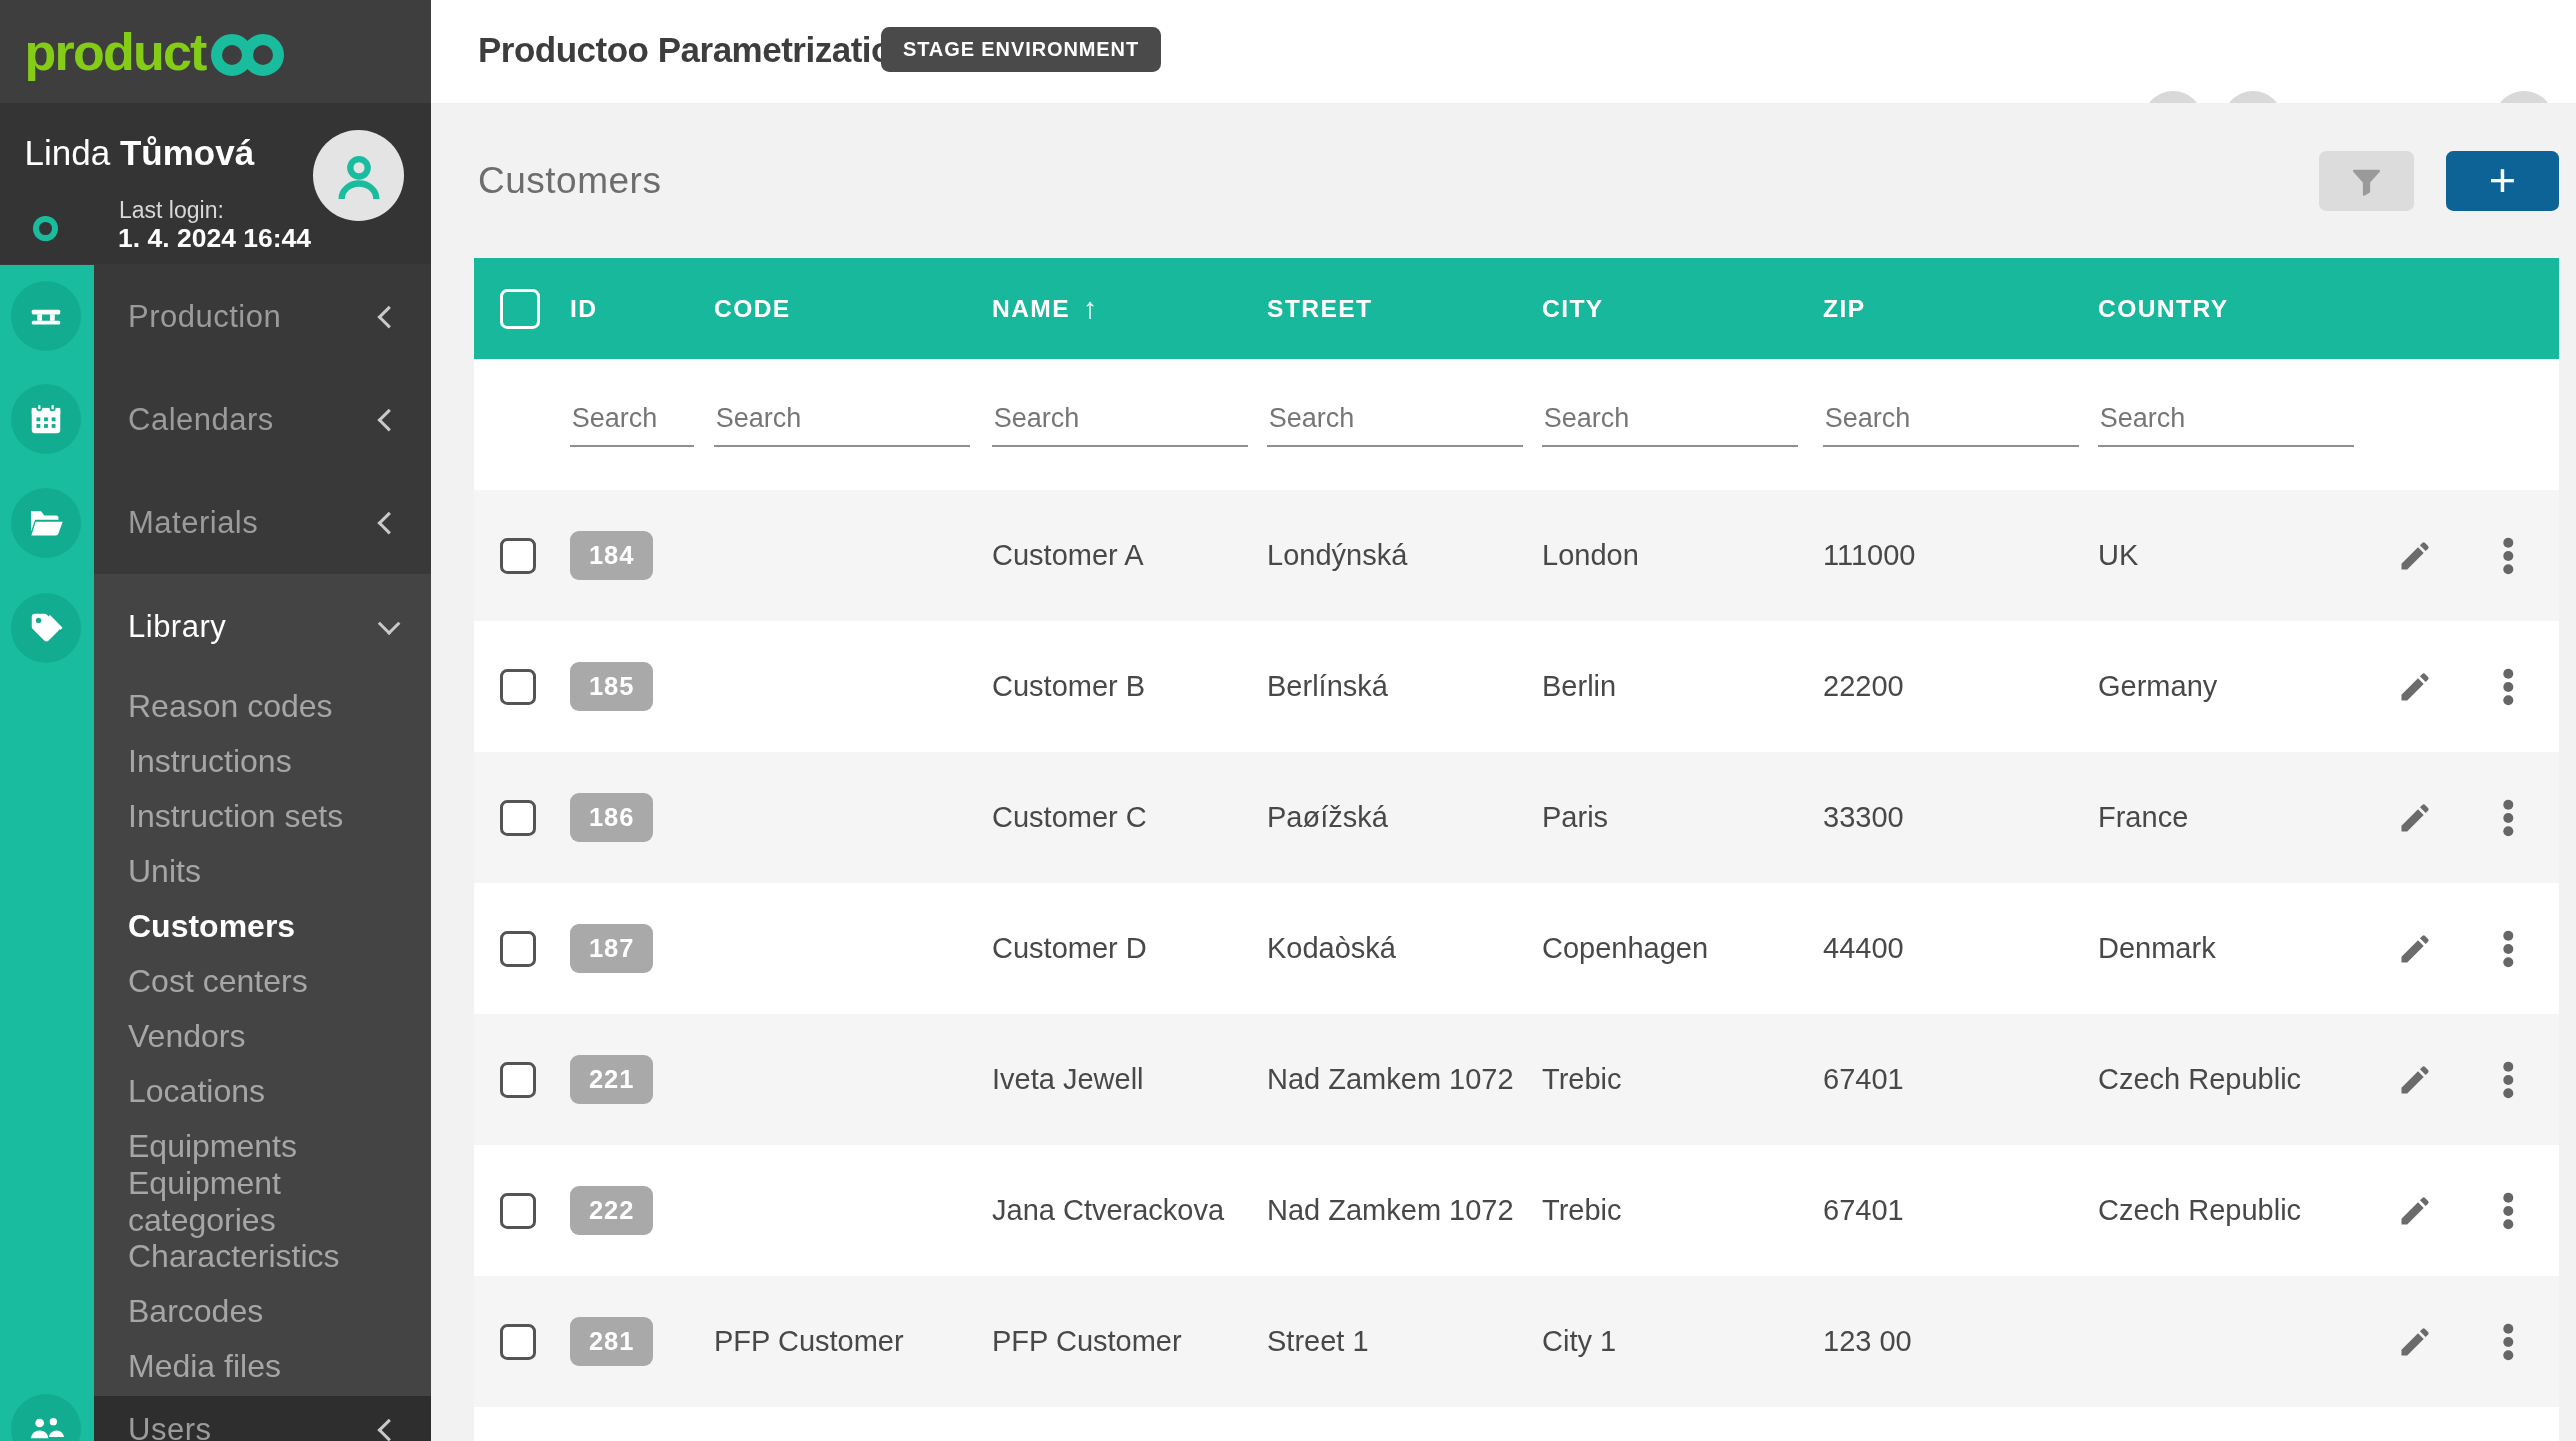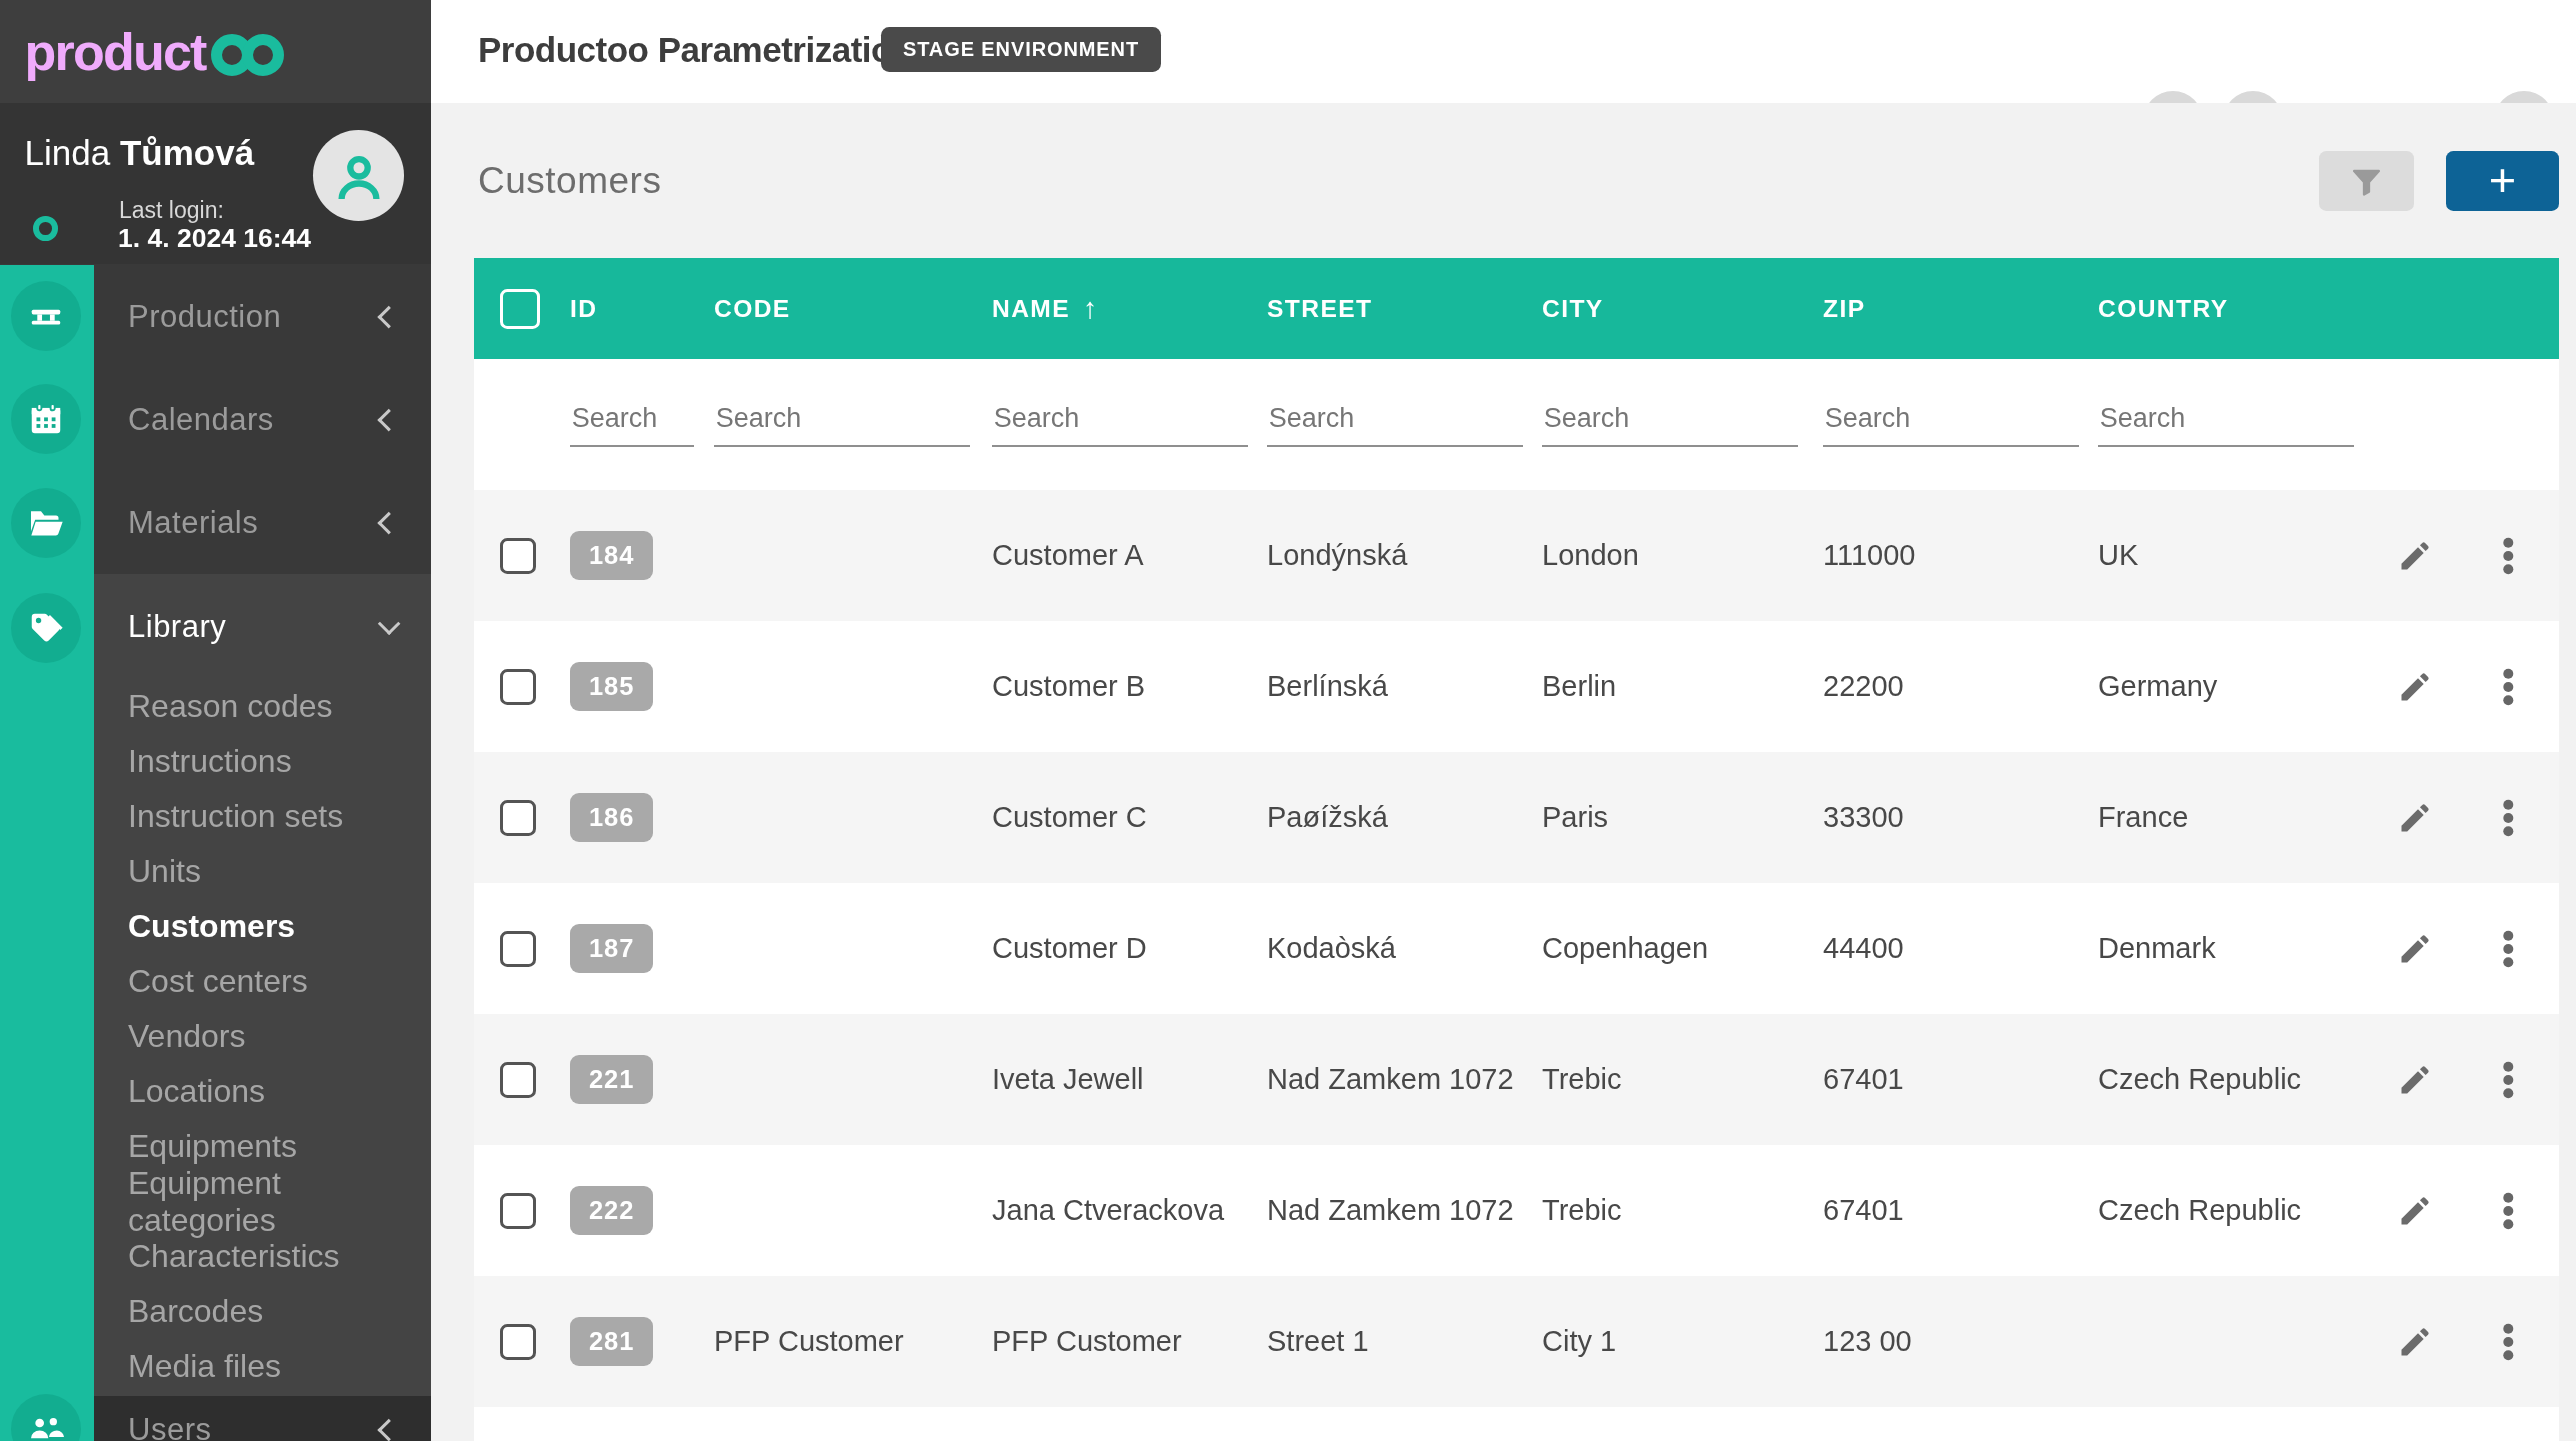--- a/index.html
+++ b/index.html
@@ -6,21 +6,21 @@
   html,body { background:#e9e9e9; }
   .app {
     position:relative; width:2576px; height:1441px; overflow:hidden;
     font-family:"Liberation Sans", sans-serif; background:#f2f2f2;
   }
 
   
   .sidebar { position:absolute; left:0; top:0; width:431px; height:1441px; background:#393939; }
   .logo-block { position:absolute; left:0; top:0; width:431px; height:103px; background:#3e3e3e; display:flex; align-items:center; padding-left:24.6px; }
   .logo { display:flex; align-items:center; cursor:pointer; }
-  .logo-text { color:#f0abfc; font-size:52px; font-weight:800; letter-spacing:-1.8px; }
+  .logo-text { color:#84cc16; font-size:52px; font-weight:800; letter-spacing:-1.8px; }
   .logo-rings { display:flex; margin-left:5.5px; margin-top:7.3px; }
   .ring { width:42px; height:42px; border:11px solid #1abc9e; border-radius:50%; }
   .ring + .ring { margin-left:-11px; }
 
   .user-block { position:absolute; left:0; top:103px; width:431px; height:161px; background:#343434; }
   .user-name { position:absolute; left:24.6px; top:30px; color:#fff; font-size:35px; font-weight:400; }
   .user-name b { font-weight:800; }
   .status-ring { position:absolute; left:33px; top:113px; width:24.6px; height:24.6px; border:6.4px solid #1abc9e; border-radius:50%; }
   .lastlogin-label { position:absolute; left:119px; top:94px; color:#d8d8d8; font-size:23px; }
   .lastlogin-value { position:absolute; left:118px; top:120px; color:#ffffff; font-size:26.5px; font-weight:800; }

